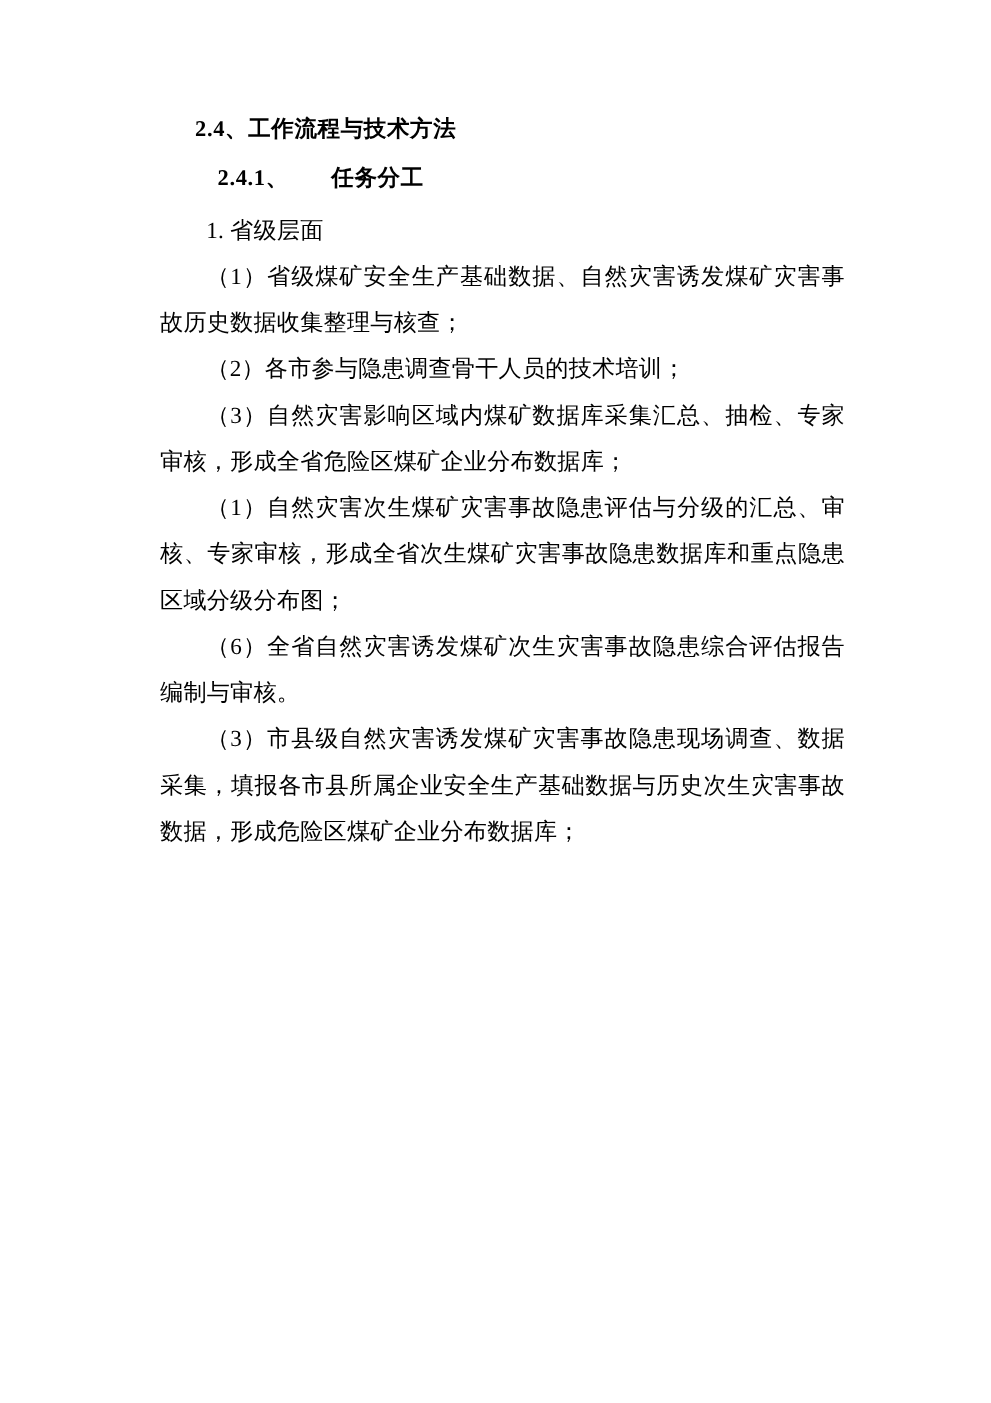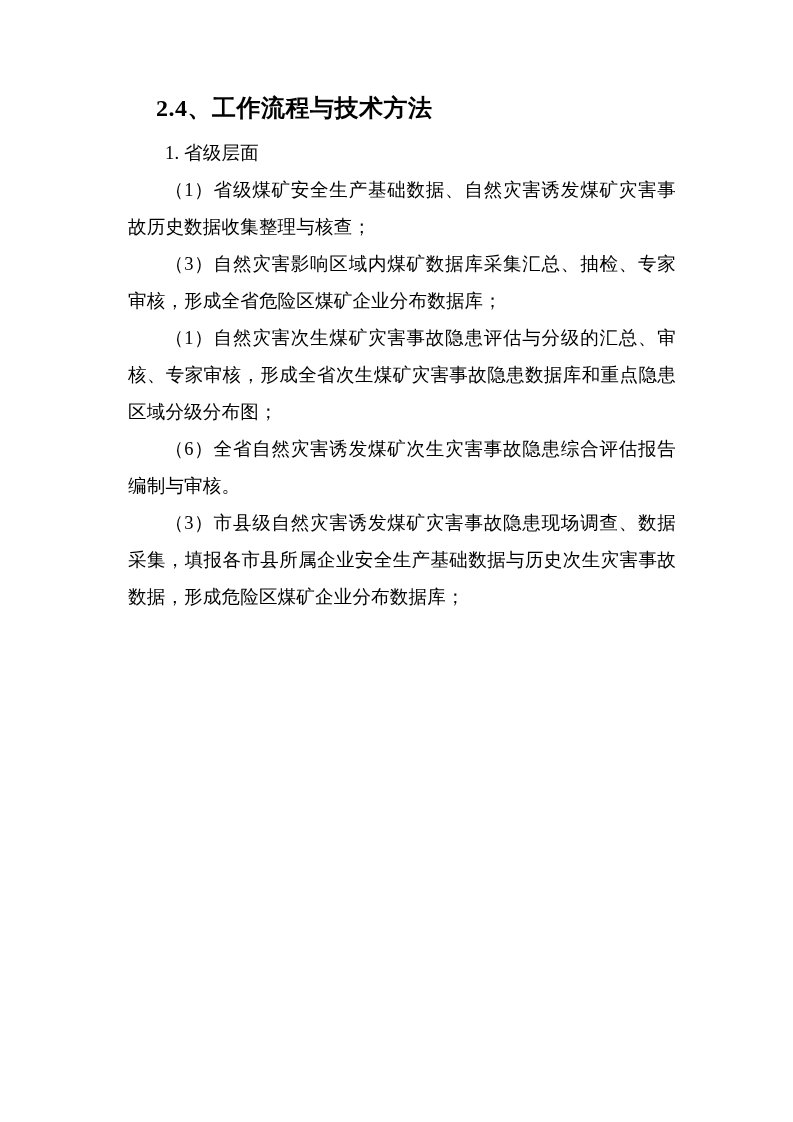--- a/index.html
+++ b/index.html
@@ -19,21 +19,21 @@
     overflow: hidden;
     box-sizing: border-box;
   }
   .content {
     position: absolute;
     left: 128px;
     top: 88px;
     width: 548px;
   }
   .h2 {
-    font-size: 24px;
+    font-size: 18px;
     font-weight: bold;
     letter-spacing: 0.5px;
     margin: 0 0 6px 0;
     padding-left: 28px;
     line-height: 1.7;
     color: #000;
   }
   .h3 {
     font-size: 18px;
     font-weight: bold;
@@ -72,23 +72,25 @@
   }
 </style>
 </head>
 <body>
 
 <div class="page">
   <div class="content">
 
     <h2 class="h2">2.4、工作流程与技术方法</h2>
 
+    <h3 class="h3"><span>2.4.1、</span><span class="gap"></span><span>任务分工</span></h3>
 
     <p class="para listitem">1. 省级层面</p>
     <p class="para listitem">（1）省级煤矿安全生产基础数据、自然灾害诱发煤矿灾害事故历史数据收集整理与核查；</p>
+    <p class="para listitem">（2）各市参与隐患调查骨干人员的技术培训；</p>
     <p class="para listitem">（3）自然灾害影响区域内煤矿数据库采集汇总、抽检、专家审核，形成全省危险区煤矿企业分布数据库；</p>
     <p class="para listitem">（1）自然灾害次生煤矿灾害事故隐患评估与分级的汇总、审核、专家审核，形成全省次生煤矿灾害事故隐患数据库和重点隐患区域分级分布图；</p>
     <p class="para listitem">（6）全省自然灾害诱发煤矿次生灾害事故隐患综合评估报告编制与审核。</p>
     <p class="para listitem">（3）市县级自然灾害诱发煤矿灾害事故隐患现场调查、数据采集，填报各市县所属企业安全生产基础数据与历史次生灾害事故数据，形成危险区煤矿企业分布数据库；</p>
 
   </div>
 
 </div>
 
 </body></html>

